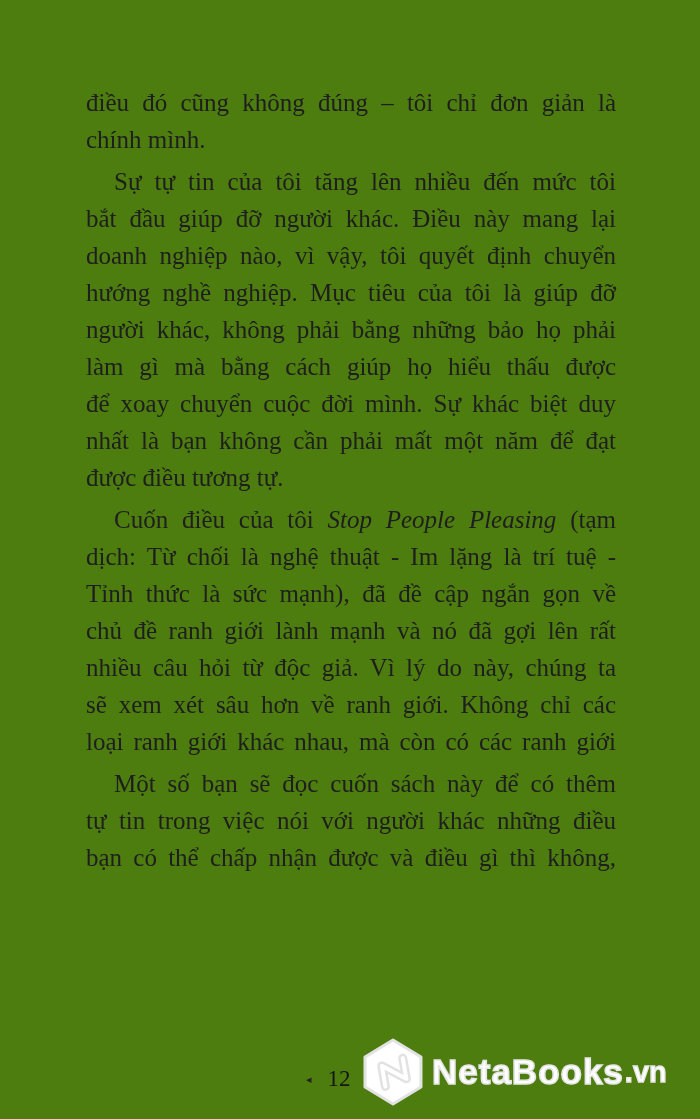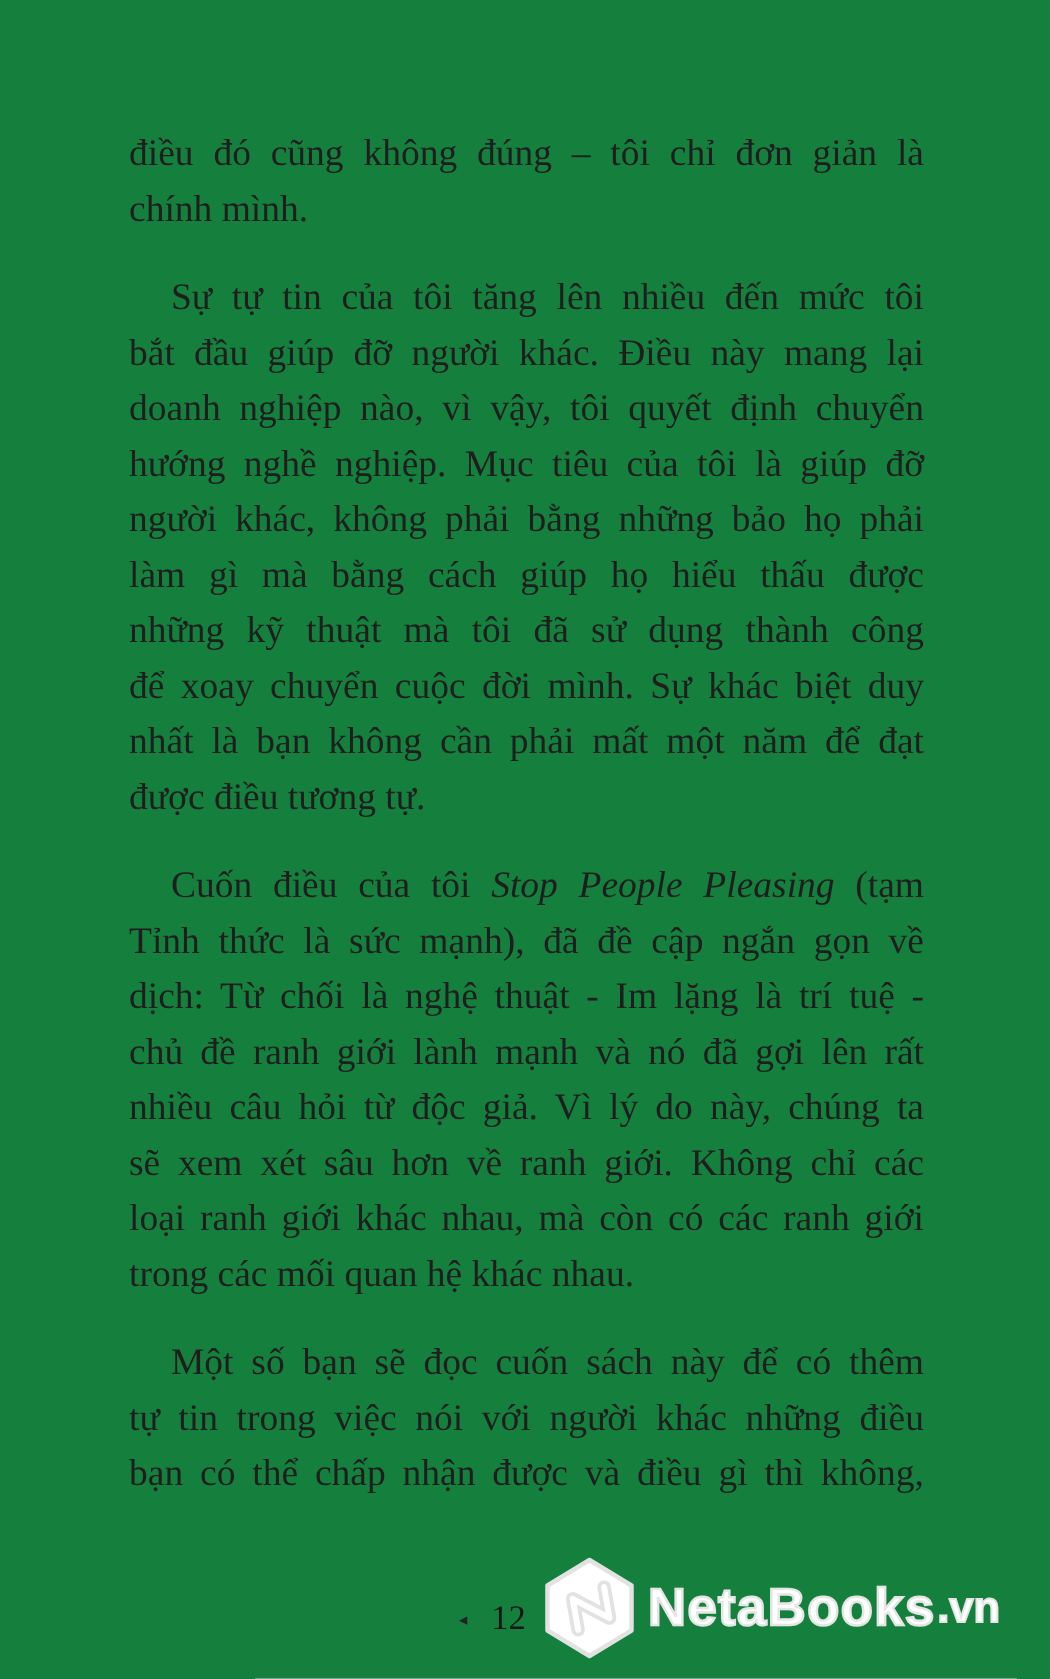--- a/index.html
+++ b/index.html
@@ -6,34 +6,34 @@
     margin: 0;
     padding: 0;
     width: 700px;
     height: 1119px;
     background: #ffffff;
     overflow: hidden;
   }
   .page {
     position: absolute;
     inset: 0;
-    background: #15803d;
+    background: #4d7c0f;
     font-family: "Liberation Serif", "DejaVu Serif", serif;
     color: #1e1e1e;
   }
   .text-block {
     position: absolute;
     left: 86px;
     top: 84px;
     width: 530px;
     font-size: 25px;
     line-height: 37px;
   }
   .para { margin: 0; padding: 0; }
-  .para + .para { margin-top: 22px; }
+  .para + .para { margin-top: 5px; }
   .line {
     display: block;
     text-align: justify;
     text-align-last: justify;
   }
   .line.end { text-align-last: left; }
   .line.ind { padding-left: 28px; }
   .line em { font-style: italic; }
 
   .pageno {
@@ -95,35 +95,33 @@
       <span class="line end">chính mình.</span>
     </p>
 
     <p class="para">
       <span class="line ind">Sự tự tin của tôi tăng lên nhiều đến mức tôi</span>
       <span class="line">bắt đầu giúp đỡ người khác. Điều này mang lại</span>
       <span class="line">doanh nghiệp nào, vì vậy, tôi quyết định chuyển</span>
       <span class="line">hướng nghề nghiệp. Mục tiêu của tôi là giúp đỡ</span>
       <span class="line">người khác, không phải bằng những bảo họ phải</span>
       <span class="line">làm gì mà bằng cách giúp họ hiểu thấu được</span>
-      <span class="line">những kỹ thuật mà tôi đã sử dụng thành công</span>
       <span class="line">để xoay chuyển cuộc đời mình. Sự khác biệt duy</span>
       <span class="line">nhất là bạn không cần phải mất một năm để đạt</span>
       <span class="line end">được điều tương tự.</span>
     </p>
 
     <p class="para">
       <span class="line ind"><span>Cuốn điều của tôi </span><em>Stop People Pleasing</em><span> (tạm</span></span>
+      <span class="line">dịch: Từ chối là nghệ thuật - Im lặng là trí tuệ -</span>
       <span class="line">Tỉnh thức là sức mạnh), đã đề cập ngắn gọn về</span>
-      <span class="line">dịch: Từ chối là nghệ thuật - Im lặng là trí tuệ -</span>
       <span class="line">chủ đề ranh giới lành mạnh và nó đã gợi lên rất</span>
       <span class="line">nhiều câu hỏi từ độc giả. Vì lý do này, chúng ta</span>
       <span class="line">sẽ xem xét sâu hơn về ranh giới. Không chỉ các</span>
       <span class="line">loại ranh giới khác nhau, mà còn có các ranh giới</span>
-      <span class="line end">trong các mối quan hệ khác nhau.</span>
     </p>
 
     <p class="para">
       <span class="line ind">Một số bạn sẽ đọc cuốn sách này để có thêm</span>
       <span class="line">tự tin trong việc nói với người khác những điều</span>
       <span class="line">bạn có thể chấp nhận được và điều gì thì không,</span>
     </p>
 
   </main>
 

